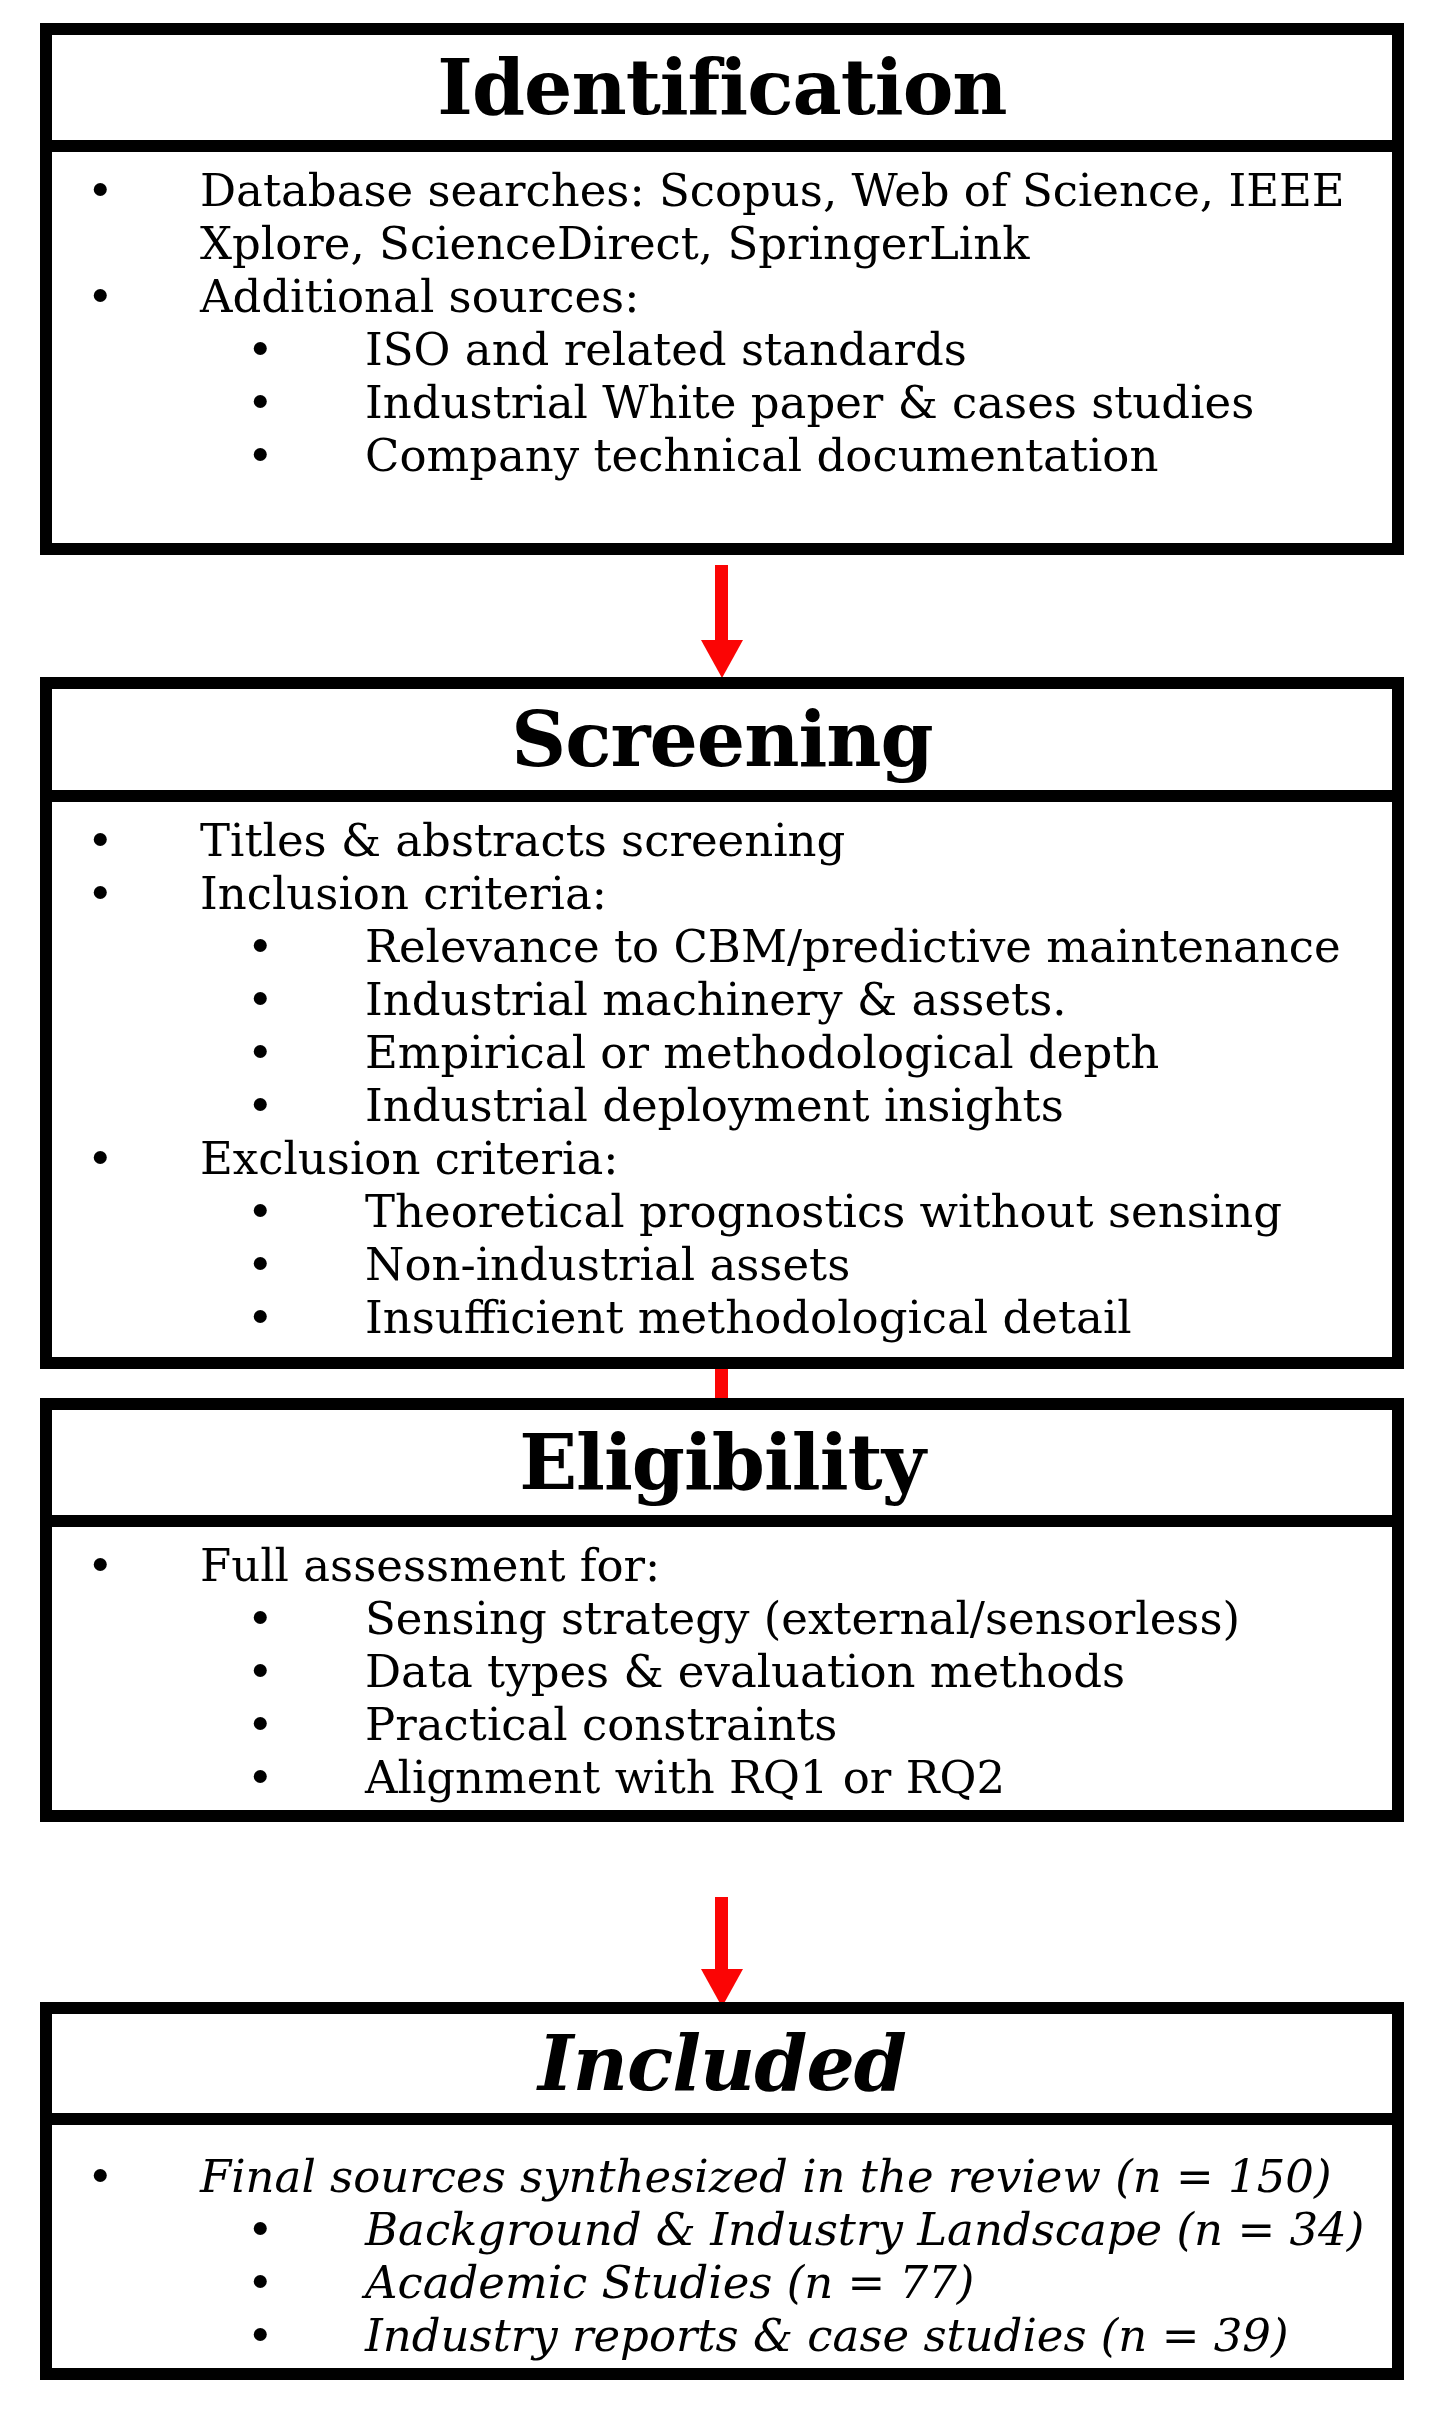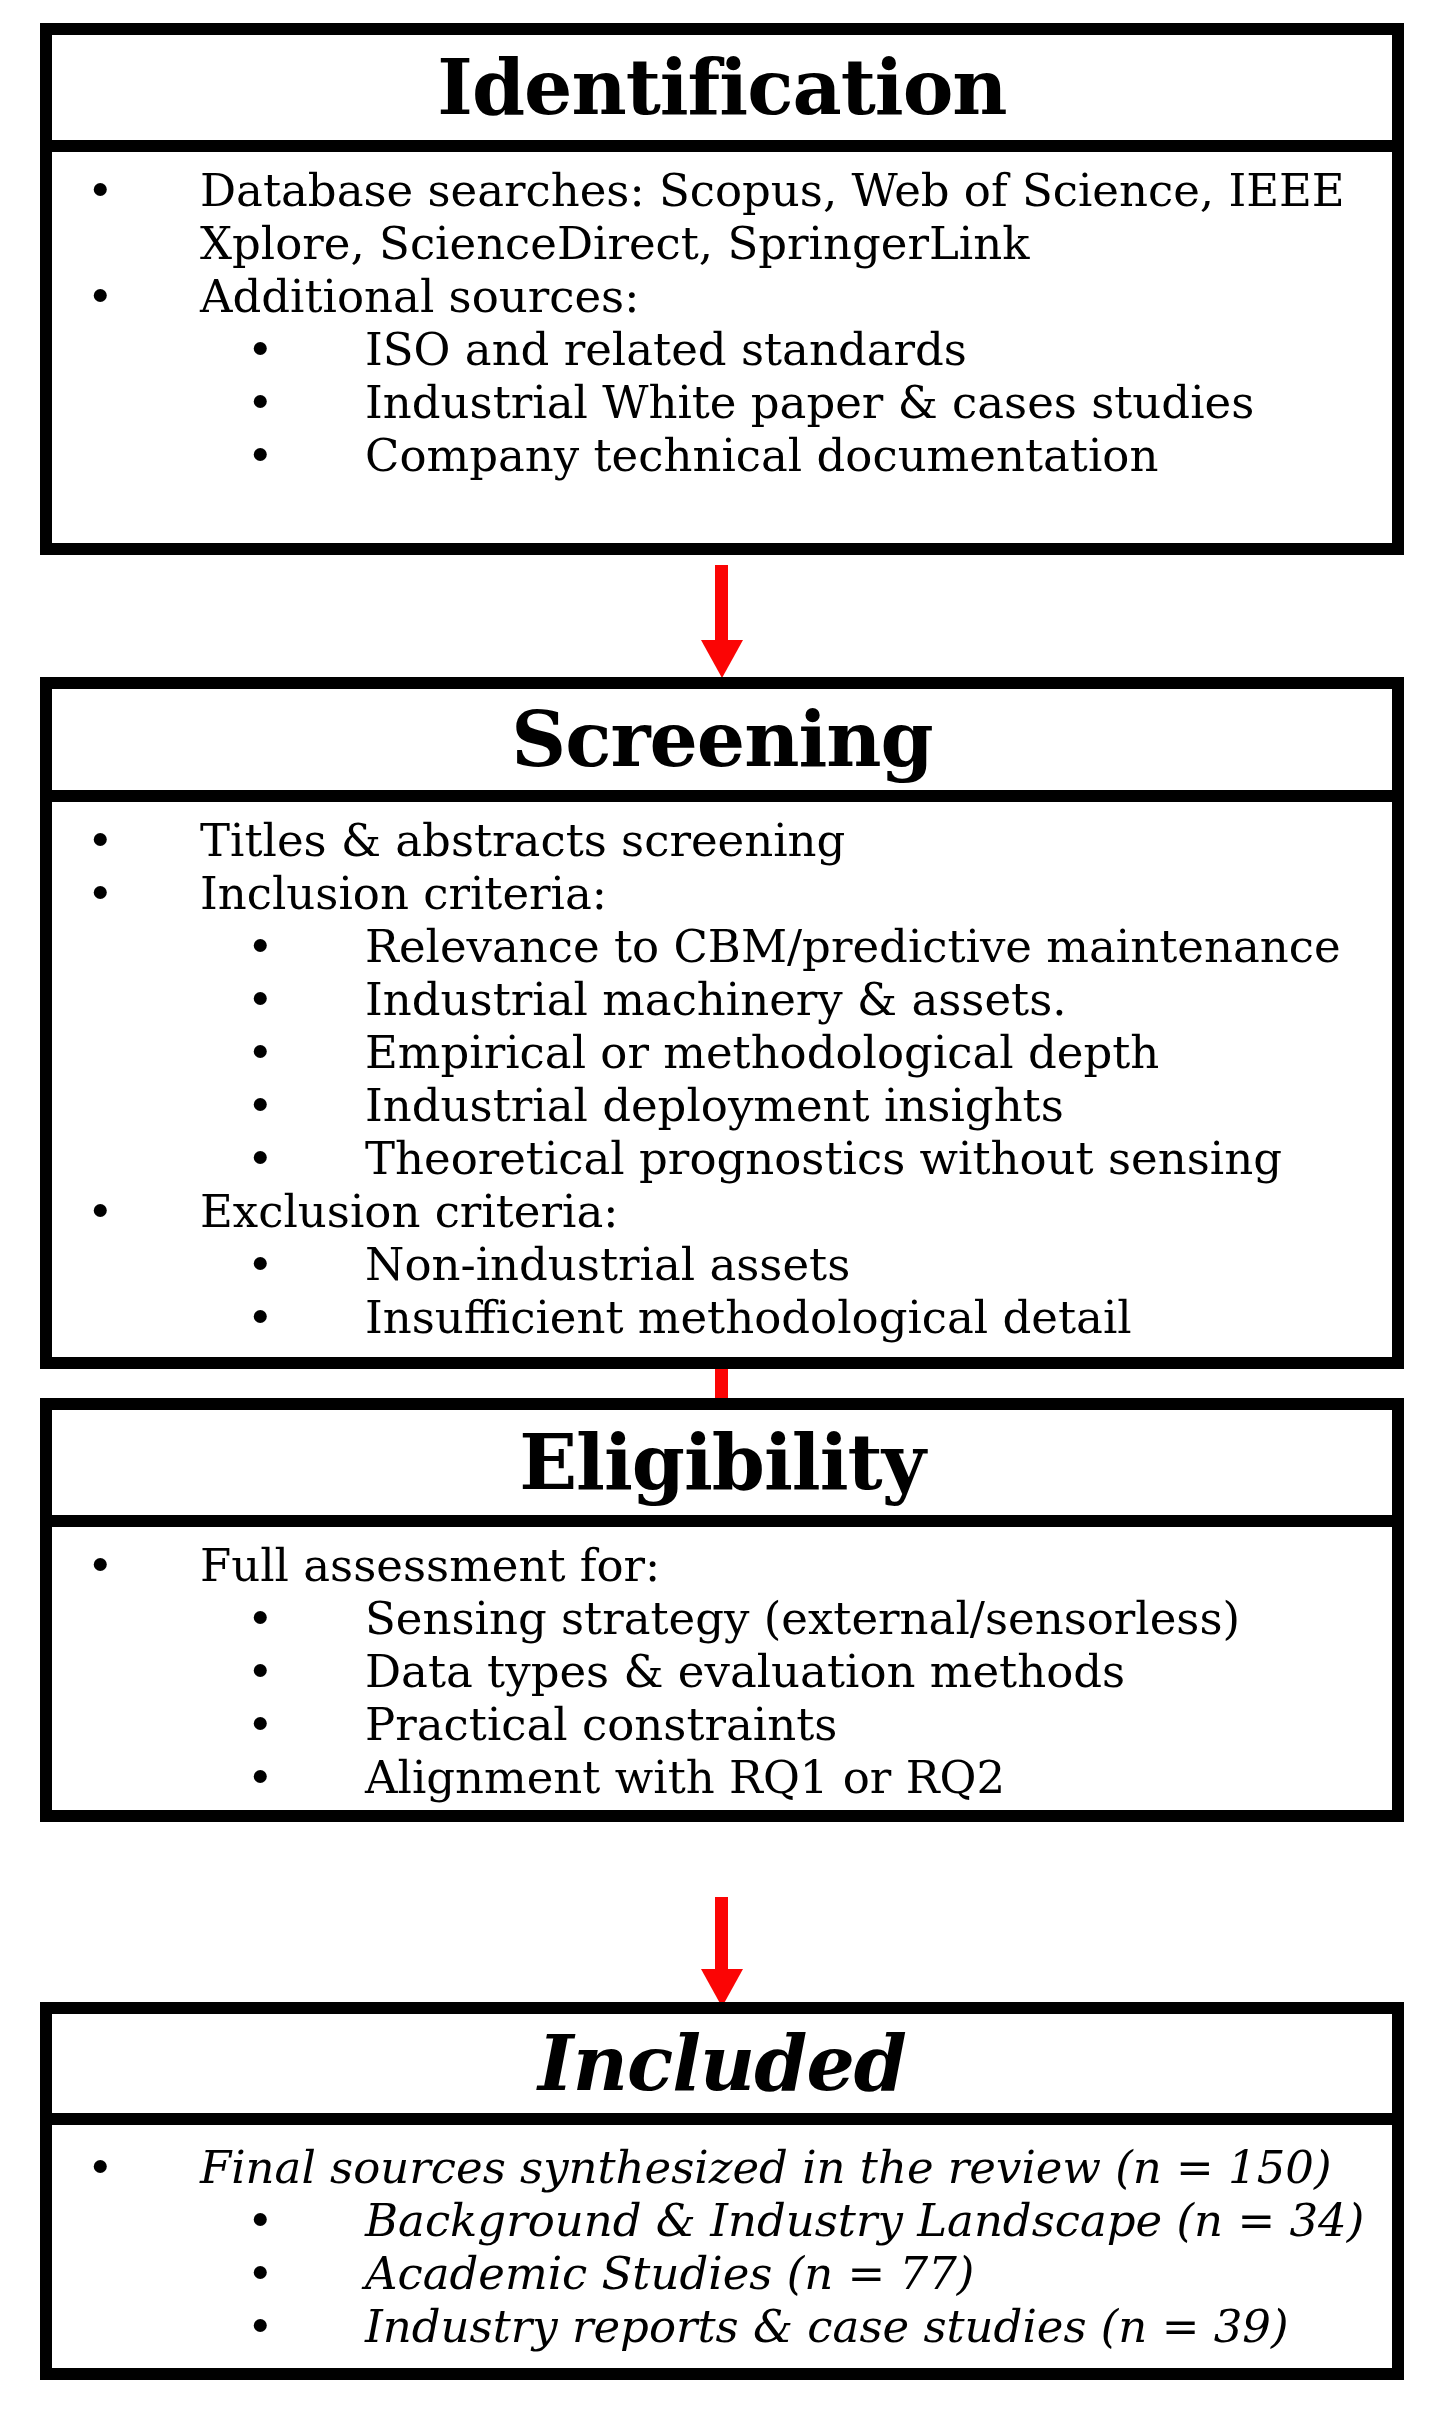--- a/index.html
+++ b/index.html
@@ -37,21 +37,21 @@
     font-size: 76px;
     letter-spacing: -1px;
     white-space: nowrap;
   }
   .box1 .box-title { height: 105px; }
   .box2 .box-title { height: 101px; }
   .box3 .box-title { height: 105px; }
   .box4 .box-title { height: 99px;  }
 
   .box-content { padding-top: 12px; }
-  .box4 .box-content { padding-top: 16px; }
+  .box4 .box-content { padding-top: 25px; }
 
   
   .line {
     position: relative;
     font-size: 45px;
     line-height: 53px;
     white-space: nowrap;
   }
   .line.l1 { padding-left: 148px; }
   .line.l2 { padding-left: 313px; }
@@ -108,22 +108,22 @@
 
   <section class="box box2">
     <div class="box-title">Screening</div>
     <div class="box-content">
         <div class="line l1 bullet"><span>Titles &amp; abstracts screening</span></div>
         <div class="line l1 bullet"><b>Inclusion criteria:</b></div>
         <div class="line l2 bullet"><span>Relevance to CBM/predictive maintenance</span></div>
         <div class="line l2 bullet"><span>Industrial machinery &amp; assets.</span></div>
         <div class="line l2 bullet"><span>Empirical or methodological depth</span></div>
         <div class="line l2 bullet"><span>Industrial deployment insights</span></div>
+        <div class="line l1 bullet"><b>Exclusion criteria:</b></div>
         <div class="line l2 bullet"><span>Theoretical prognostics without sensing</span></div>
-        <div class="line l1 bullet"><b>Exclusion criteria:</b></div>
         <div class="line l2 bullet"><span>Non-industrial assets</span></div>
         <div class="line l2 bullet"><span>Insufficient methodological detail</span></div>
       </div>
   </section>
 
   <div class="arrow arrow2">
     <div class="shaft"></div>
     <div class="head"></div>
   </div>
 

